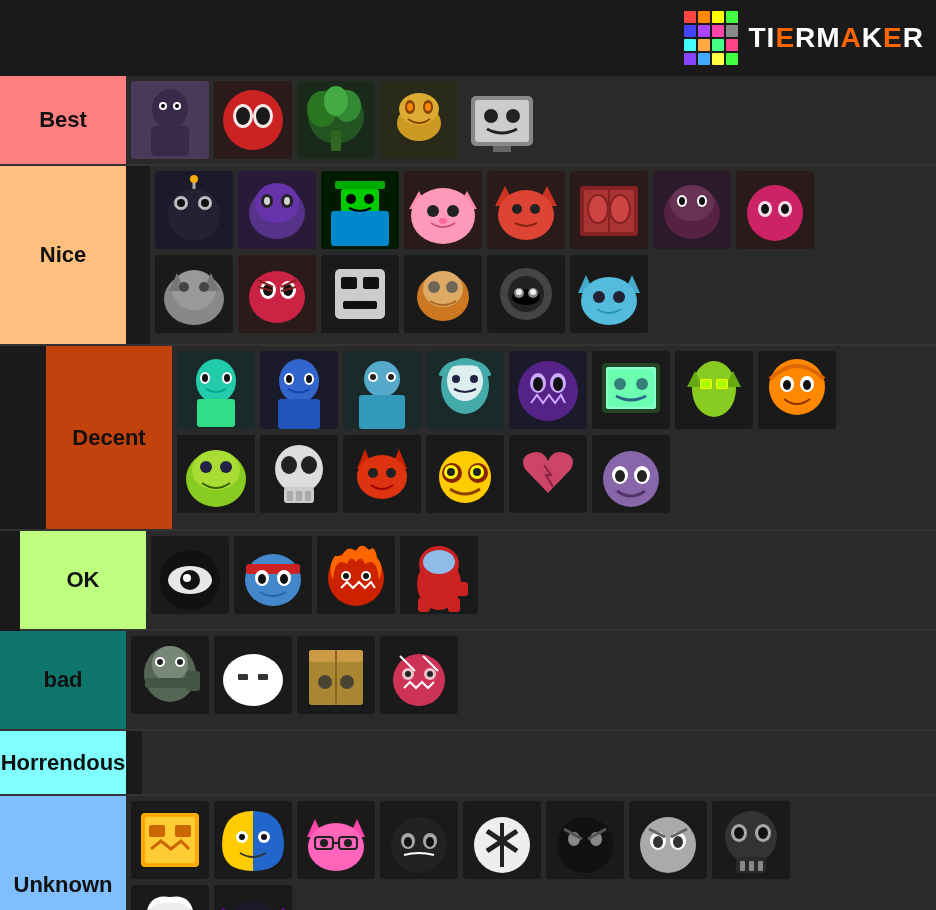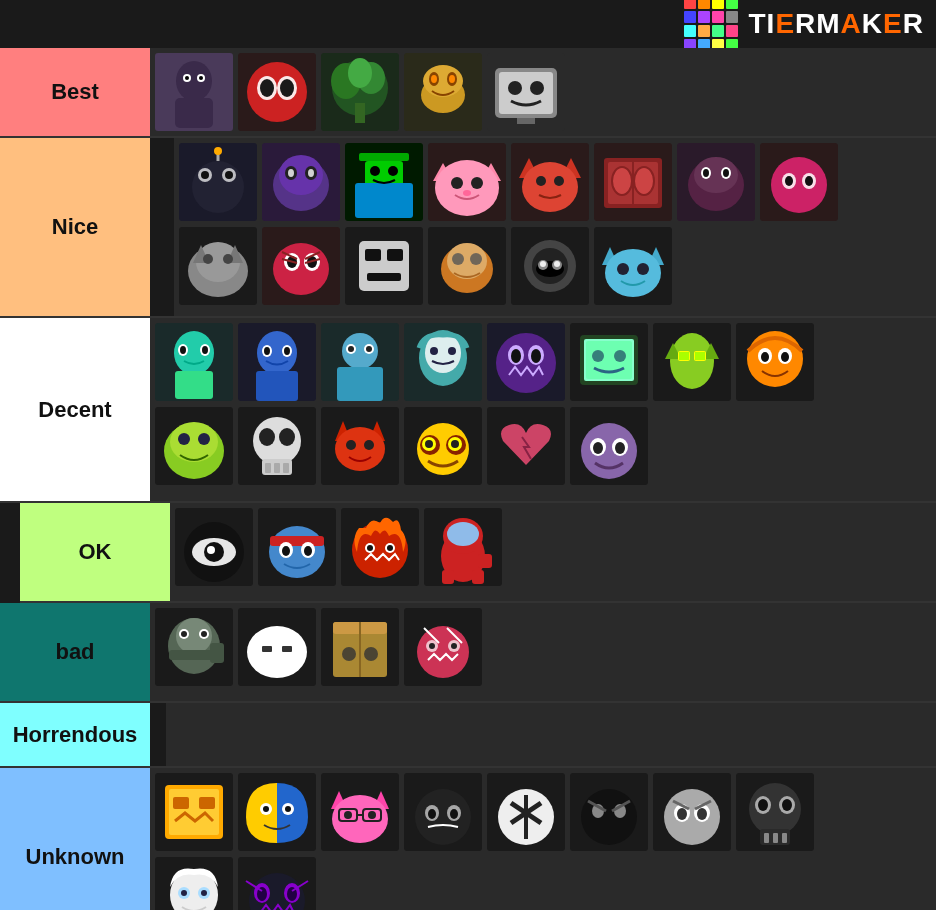--- a/index.html
+++ b/index.html
@@ -17,21 +17,21 @@
     }
 
     .tier-row {
       display: flex;
       flex-direction: row;
       min-height: 90px;
       border-bottom: 2px solid #333;
     }
 
     .tier-label {
-      width: 150px;
+      width: 126px;
       display: flex;
       align-items: center;
       justify-content: center;
       font-size: 22px;
       font-weight: bold;
       color: #111;
       flex-shrink: 0;
       padding: 5px;
     }
 
@@ -46,21 +46,21 @@
       border-radius: 2px;
     }
 
     
     .header {
       display: flex;
       justify-content: flex-end;
       align-items: center;
       padding: 6px 12px;
       background: #1a1a1a;
-      height: 48px;
+      height: 76px;
     }
 
     .tiermaker-logo {
       display: flex;
       align-items: center;
       gap: 10px;
     }
 
     .logo-grid {
       display: grid;
@@ -84,21 +84,21 @@
       letter-spacing: 1px;
     }
 
     .logo-text span {
       color: #ff6600;
     }
 
     
     .row-best .tier-label { background: #ff7f7f; }
     .row-nice .tier-label { background: #ffbf7f; }
-    .row-decent .tier-label { background: #ffffff; }
+    .row-decent .tier-label { background: #c2410c; margin-left: 46px; }
     .row-ok .tier-label { background: #bfff7f; }
     .row-bad .tier-label { background: #0f766e; }
     .row-horrendous .tier-label { background: #7fffff; }
     .row-unknown .tier-label { background: #7fbfff; }
 
     .tier-items-wrap {
       display: flex;
       flex-direction: column;
       flex: 1;
       background: #2a2a2a;

